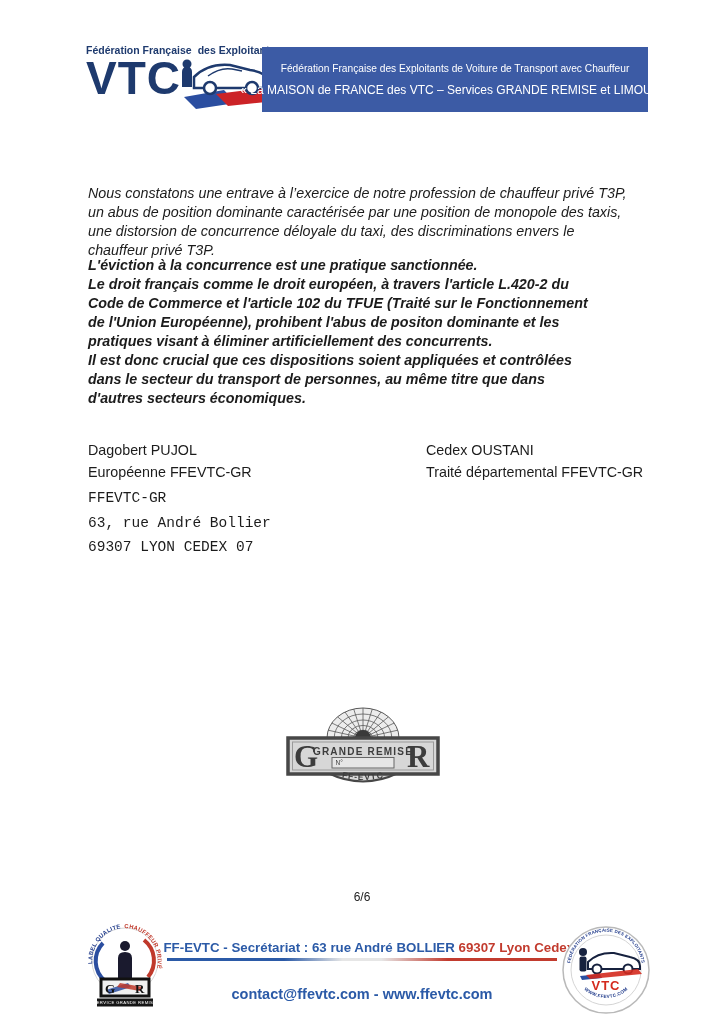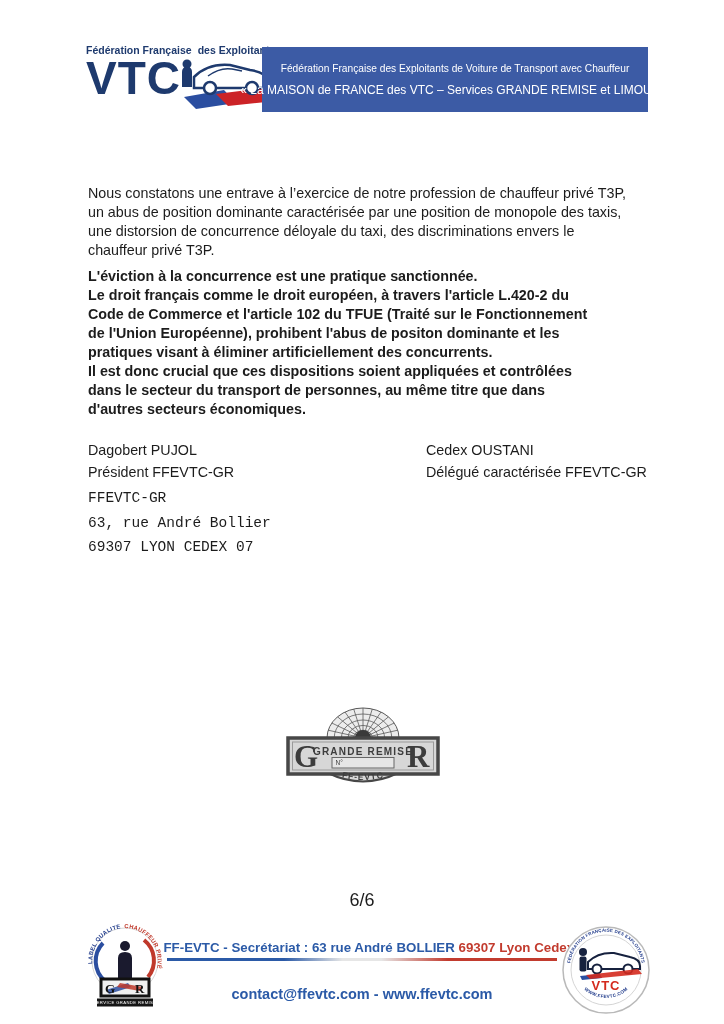--- a/index.html
+++ b/index.html
@@ -16,34 +16,34 @@
   .hdr-car{position:absolute;left:92px;top:0;}
 
   .banner{position:absolute;left:262px;top:47px;width:386px;height:65px;
           background:var(--banner-blue,#3c5ba5);color:#fff;display:flex;flex-direction:column;
           justify-content:center;align-items:center;gap:9px;text-align:left;}
   .banner-line1{font-size:10.2px;white-space:nowrap;}
   .banner-line2{font-size:12px;white-space:nowrap;margin-left:20px;}
 
   
   .para{position:absolute;left:88px;width:560px;margin:0;font-size:14.3px;line-height:19px;
-        white-space:pre-line;}
+        white-space:pre-line;font-style:italic;}
   .para1{top:184px;}
-  .para2{top:267px;font-weight:bold;}
+  .para2{top:256px;font-weight:bold;}
   .sig{position:absolute;top:439px;font-size:14.3px;line-height:22px;}
   .sig-left{left:88px;}
   .sig-right{left:426px;}
   .address{position:absolute;left:88px;top:486px;font-size:14.5px;line-height:24.5px;
            white-space:pre-line;font-family:Liberation Mono, monospace;}
 
   
   .stamp{position:absolute;left:286px;top:702px;}
 
   
-  .pagenum{position:absolute;left:0;top:890px;width:100%;text-align:center;font-size:18px;}
+  .pagenum{position:absolute;left:0;top:890px;width:100%;text-align:center;font-size:12px;}
 
   
   .badge-left{position:absolute;left:80px;top:924px;}
   .badge-right{position:absolute;left:560px;top:924px;}
   .footer-center{position:absolute;left:100px;top:940px;width:524px;text-align:center;}
   .footer-line1{font-size:13.3px;font-weight:bold;white-space:nowrap;}
   .footer-line1 .blue{color:var(--footer-blue,#2b5aa7);padding-left:32px;}
   .footer-line1 .red{color:var(--footer-red,#c23b2e);}
   .tricolor{width:390px;height:3px;margin:3px auto 7px auto;
             background:linear-gradient(to right,
@@ -97,25 +97,25 @@
 Le droit français comme le droit européen, à travers l'article L.420-2 du
 Code de Commerce et l'article 102 du TFUE (Traité sur le Fonctionnement
 de l'Union Européenne), prohibent l'abus de positon dominante et les
 pratiques visant à éliminer artificiellement des concurrents.
 Il est donc crucial que ces dispositions soient appliquées et contrôlées
 dans le secteur du transport de personnes, au même titre que dans
 d'autres secteurs économiques.</p>
 
   <div class="sig sig-left">
     <div>Dagobert PUJOL</div>
-    <div>Président FFEVTC-GR</div>
+    <div>Européenne FFEVTC-GR</div>
   </div>
   <div class="sig sig-right">
     <div>Cedex OUSTANI</div>
-    <div>Délégué caractérisée FFEVTC-GR</div>
+    <div>Traité départemental FFEVTC-GR</div>
   </div>
 
   <div class="address">FFEVTC-GR
 63, rue André Bollier
 69307 LYON CEDEX 07</div>
 
   <svg class="stamp" width="154" height="92" viewBox="0 0 154 92">
 
     <g>
       <path d="M41 36 A36 30 0 0 1 113 36 Z" fill="#ececec" stroke="#5a5a5a" stroke-width="1"></path>

